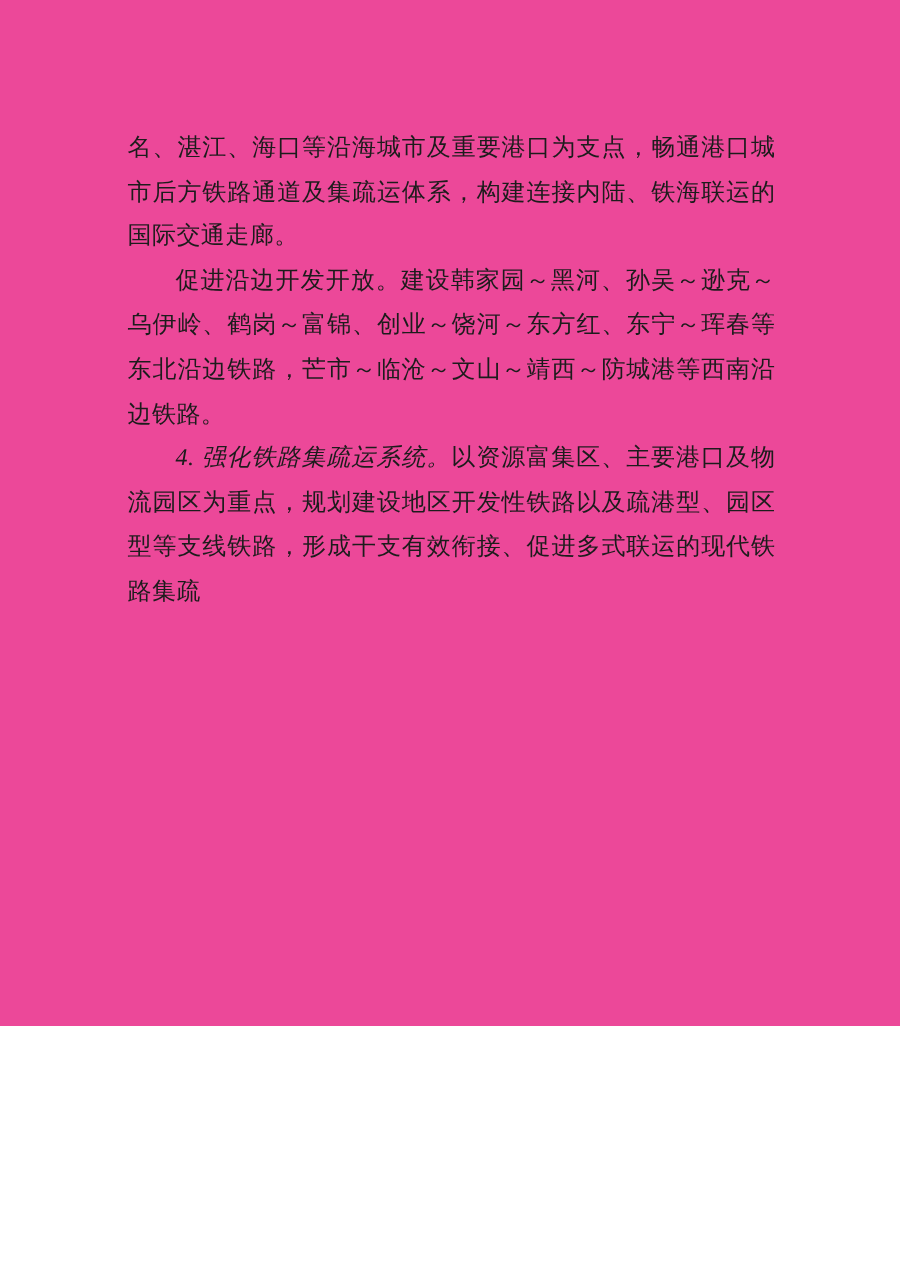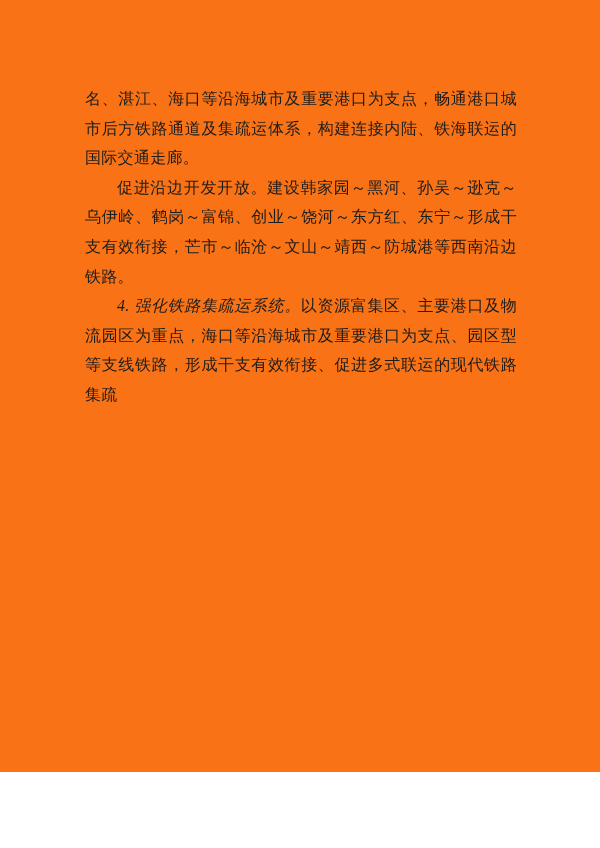--- a/index.html
+++ b/index.html
@@ -3,22 +3,22 @@
 <meta charset="utf-8">
 <style>
   html, body {
     margin: 0;
     padding: 0;
     background: #ffffff;
   }
   .page {
     position: relative;
     width: 600px;
-    height: 772px;
-    background: #f97316;
+    height: 684px;
+    background: #ec4899;
     overflow: hidden;
     font-family: "Liberation Serif", "DejaVu Serif", serif;
     color: #1c1c1c;
   }
   .content {
     position: absolute;
     left: 85px;
     top: 84px;
     width: 432px;
   }
@@ -48,17 +48,17 @@
     font-size: 14px;
     color: #2b2b2b;
   }
 </style>
 </head>
 <body>
 
 <div class="page">
   <div class="content">
     <p>名、湛江、海口等沿海城市及重要港口为支点，畅通港口城市后方铁路通道及集疏运体系，构建连接内陆、铁海联运的国际交通走廊。</p>
-    <p class="indent">促进沿边开发开放。建设韩家园～黑河、孙吴～逊克～乌伊岭、鹤岗～富锦、创业～饶河～东方红、东宁～形成干支有效衔接，芒市～临沧～文山～靖西～防城港等西南沿边铁路。</p>
-    <p class="indent"><span class="kaiti">4. 强化铁路集疏运系统。</span><span>以资源富集区、主要港口及物流园区为重点，海口等沿海城市及重要港口为支点、园区型等支线铁路，形成干支有效衔接、促进多式联运的现代铁路集疏</span></p>
+    <p class="indent">促进沿边开发开放。建设韩家园～黑河、孙吴～逊克～乌伊岭、鹤岗～富锦、创业～饶河～东方红、东宁～珲春等东北沿边铁路，芒市～临沧～文山～靖西～防城港等西南沿边铁路。</p>
+    <p class="indent"><span class="kaiti">4. 强化铁路集疏运系统。</span><span>以资源富集区、主要港口及物流园区为重点，规划建设地区开发性铁路以及疏港型、园区型等支线铁路，形成干支有效衔接、促进多式联运的现代铁路集疏</span></p>
   </div>
   <div class="page-number">15</div>
 </div>
 
 </body></html>

